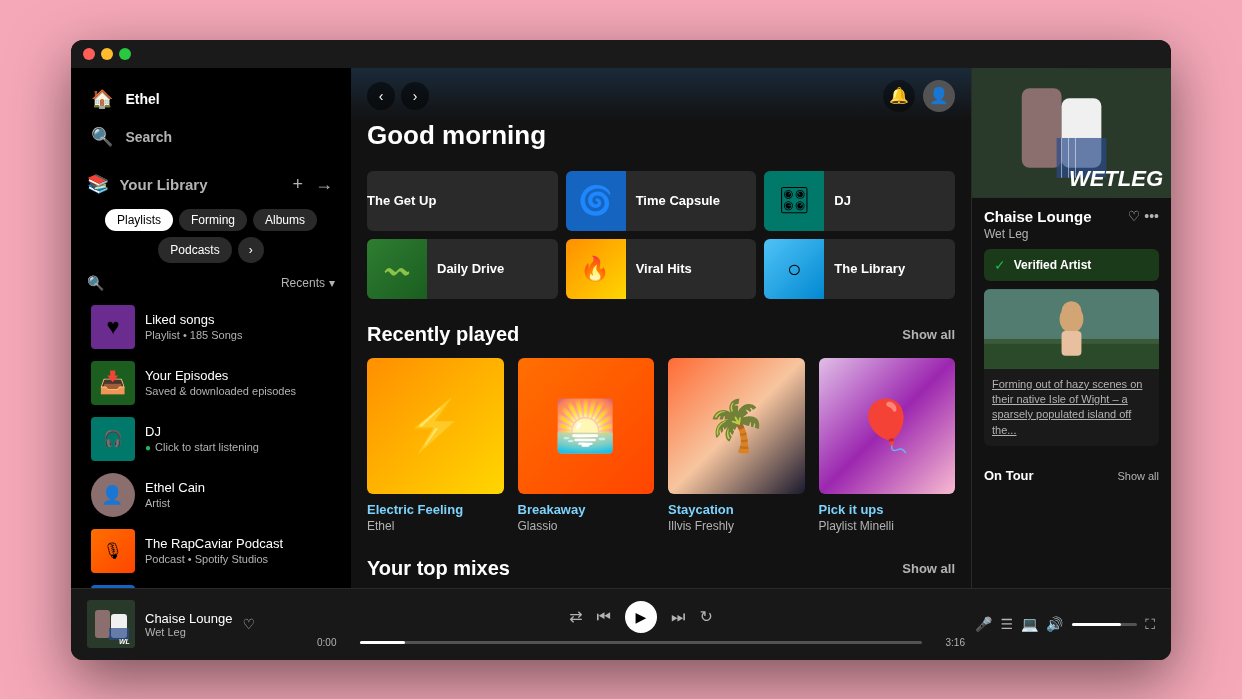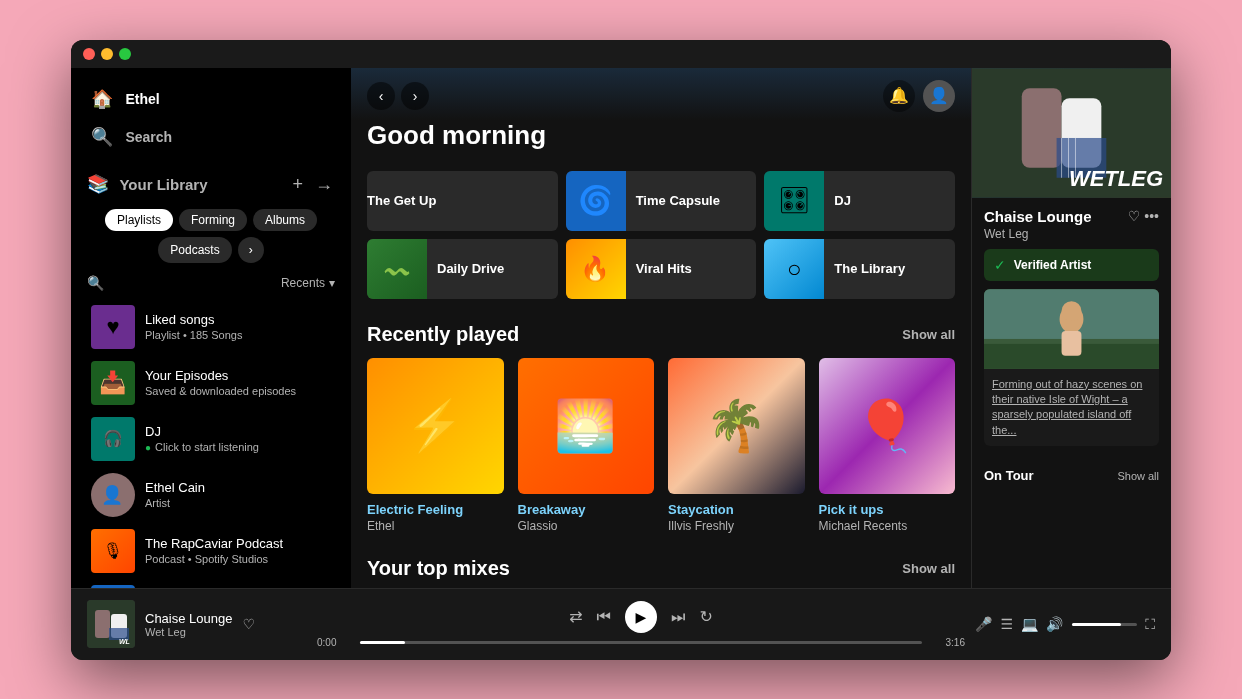--- a/index.html
+++ b/index.html
@@ -814,21 +814,21 @@
               <span style="font-size:50px">🌴</span>
             </div>
             <div class="card-title">Staycation</div>
             <div class="card-subtitle">Illvis Freshly</div>
           </div>
           <div class="card">
             <div class="card-thumb" style="background:linear-gradient(135deg,#e1bee7,#9c27b0,#f8bbd0)">
               <span style="font-size:50px">🎈</span>
             </div>
             <div class="card-title">Pick it ups</div>
-            <div class="card-subtitle">Michael Recents</div>
+            <div class="card-subtitle">Playlist Minelli</div>
           </div>
         </div>
 
         <div class="section-header">
           <span class="section-title">Your top mixes</span>
           <button class="show-all">Show all</button>
         </div>
 
       </div>
     </div>

